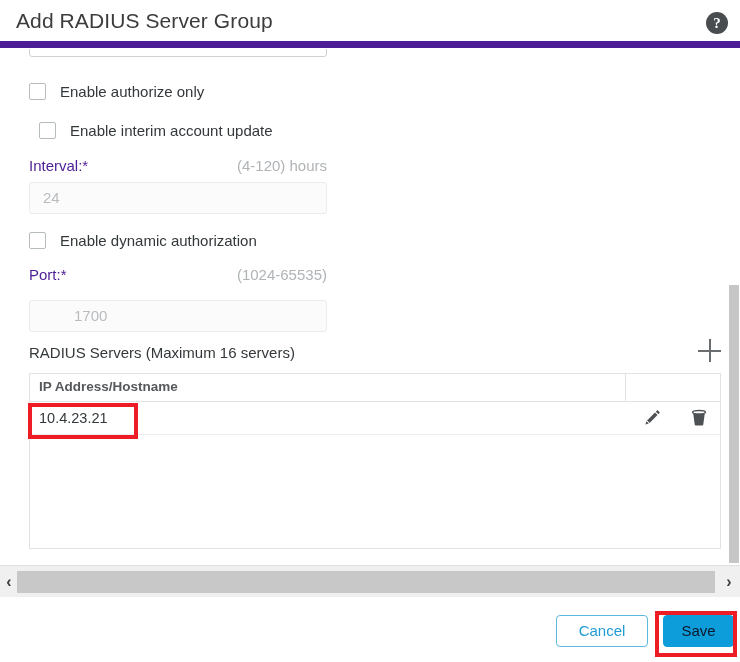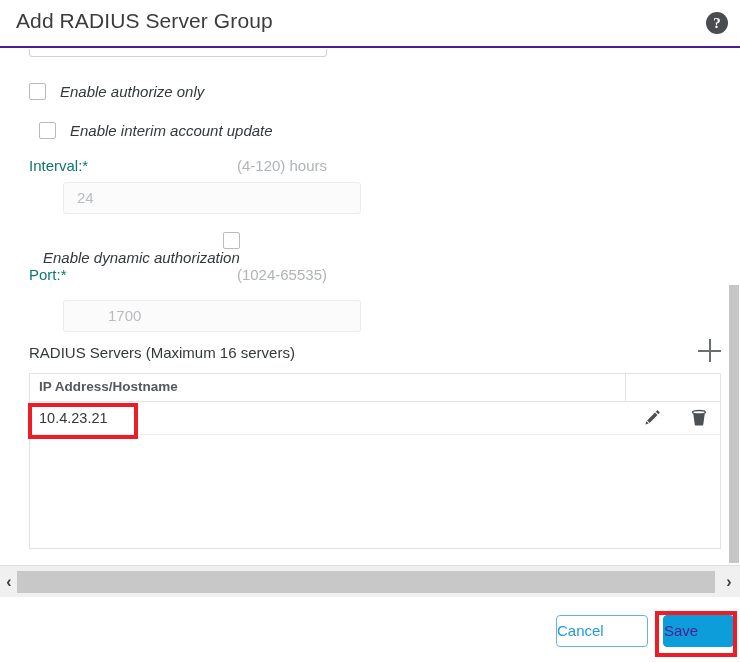--- a/index.html
+++ b/index.html
@@ -16,21 +16,21 @@
     color: #33383b;
   }
 
   
   .dialog-header {
     position: absolute;
     left: 0; top: 0;
     width: 740px;
     height: 48px;
     background: #ffffff;
-    border-bottom: 2px solid #4c1d95;
+    border-bottom: 7px solid #4c1d95;
     box-sizing: border-box;
   }
   .dialog-title {
     position: absolute;
     left: 16px;
     top: 9px;
     font-size: 21px;
     font-weight: 400;
     color: #3c3c3c;
     letter-spacing: 0.1px;
@@ -74,22 +74,21 @@
     border: 1px solid #cfd2d3;
     border-radius: 3px;
     background: #ffffff;
     box-sizing: border-box;
   }
 
   .row-check {
     position: absolute;
     left: 29px;
     display: flex;
-    align-items: flex-end;
-    font-style: italic;
+    align-items: flex-start;
   }
   .cb {
     width: 17px;
     height: 17px;
     border: 1px solid #b7bcbe;
     border-radius: 2px;
     background: #ffffff;
     box-sizing: border-box;
     cursor: pointer;
     flex: 0 0 auto;
@@ -105,21 +104,21 @@
     position: absolute;
     left: 29px;
     width: 298px;
     height: 20px;
     font-size: 15px;
   }
   .field-label {
     position: absolute;
     left: 0;
     top: 0;
-    color: #0f766e;
+    color: #4c1d95;
     white-space: nowrap;
   }
   .field-hint {
     position: absolute;
     right: 0;
     top: 0;
     color: #b0b4b7;
     white-space: nowrap;
   }
   .field-input {
@@ -129,21 +128,20 @@
     height: 32px;
     border: 1px solid #ececec;
     border-radius: 3px;
     background: #fbfbfb;
     box-sizing: border-box;
     font-size: 15px;
     color: #b8bcbf;
     line-height: 30px;
     padding-left: 13px;
     cursor: text;
-    margin-left: 34px;
   }
 
   
   .section-title {
     position: absolute;
     left: 29px;
     top: 295px;
     font-size: 15px;
     color: #33383b;
     white-space: nowrap;
@@ -304,37 +302,37 @@
     height: 65px;
     background: #ffffff;
   }
   .btn {
     position: absolute;
     top: 18px;
     height: 32px;
     border-radius: 4px;
     font-size: 15px;
     line-height: 30px;
-    text-align: left;
+    text-align: center;
     cursor: pointer;
     box-sizing: border-box;
   }
   .btn-cancel {
     right: 92px;
     width: 92px;
     background: #ffffff;
     border: 1px solid #5fb7e0;
     color: #1f9bd5;
   }
   .btn-save {
     right: 6px;
     width: 71px;
     background: #0d9ddb;
     border: 1px solid #0d9ddb;
-    color: #4c1d95;
+    color: #0f172a;
   }
 </style>
 </head>
 <body>
 
 <div class="dialog-header">
   <div class="dialog-title">Add RADIUS Server Group</div>
   <div class="help-icon">?</div>
 </div>
 
@@ -351,21 +349,21 @@
     <span class="cb"></span>
     <span class="cb-label">Enable interim account update</span>
   </div>
 
   <div class="field-label-row" style="top:108px;">
     <span class="field-label">Interval:*</span>
     <span class="field-hint">(4-120) hours</span>
   </div>
   <div class="field-input" style="top:133px;">24</div>
 
-  <div class="row-check" style="top:183px;flex-direction:column;">
+  <div class="row-check" style="top:183px;">
     <span class="cb"></span>
     <span class="cb-label">Enable dynamic authorization</span>
   </div>
 
   <div class="field-label-row" style="top:217px;">
     <span class="field-label">Port:*</span>
     <span class="field-hint">(1024-65535)</span>
   </div>
   <div class="field-input" style="top:251px;padding-left:44px;">1700</div>
 

